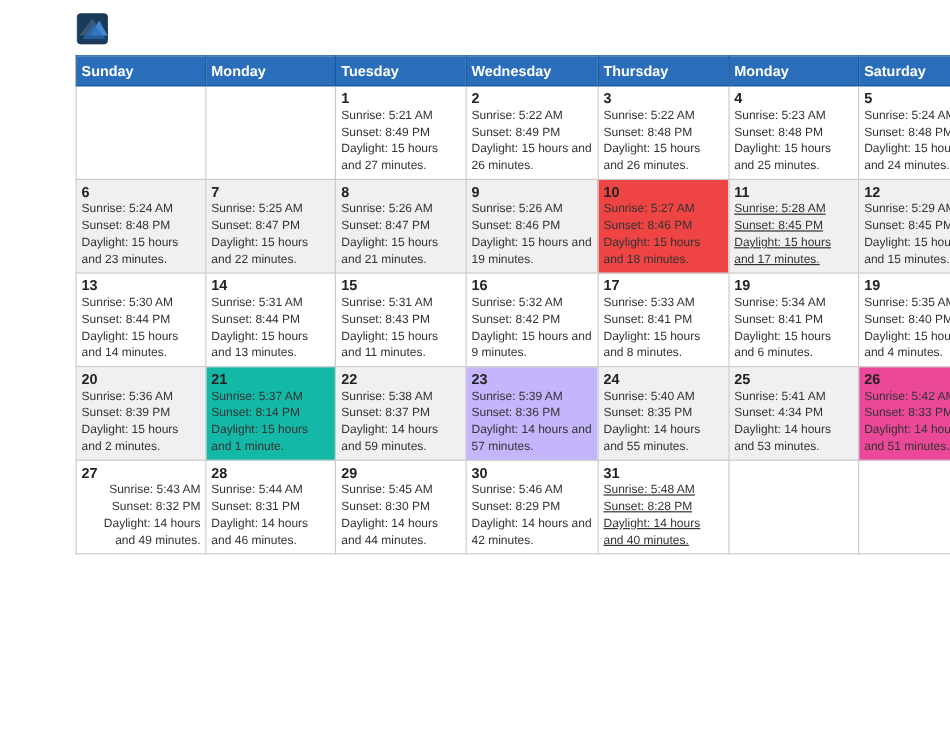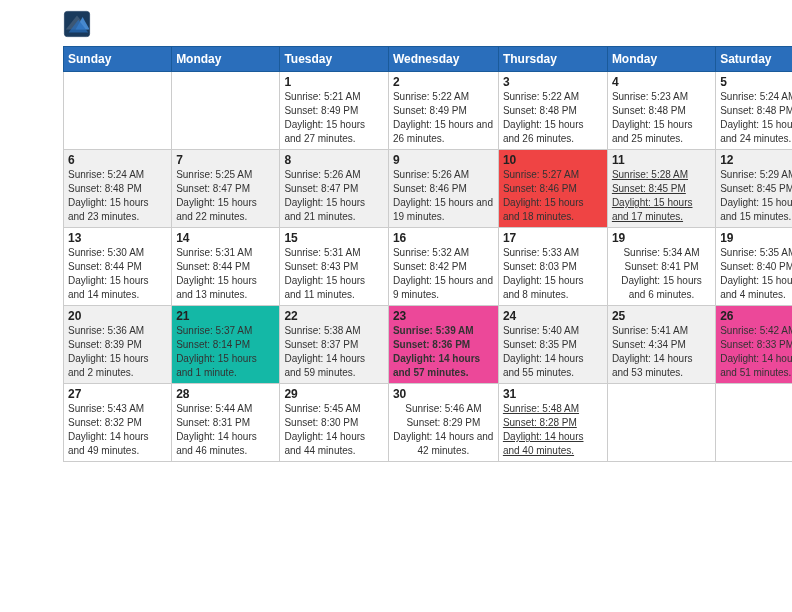--- a/index.html
+++ b/index.html
@@ -229,26 +229,26 @@
           </td>
           <td>
             <div class="day-number">16</div>
             <div class="day-info" style="white-space: pre-line;">Sunrise: 5:32 AM
 Sunset: 8:42 PM
 Daylight: 15 hours and 9 minutes.</div>
           </td>
           <td>
             <div class="day-number">17</div>
             <div class="day-info" style="white-space: pre-line;">Sunrise: 5:33 AM
-Sunset: 8:03 PM
+Sunset: 8:41 PM
 Daylight: 15 hours and 8 minutes.</div>
           </td>
           <td>
             <div class="day-number">19</div>
-            <div class="day-info" style="white-space: pre-line; text-align: center;">Sunrise: 5:34 AM
+            <div class="day-info" style="white-space: pre-line;">Sunrise: 5:34 AM
 Sunset: 8:41 PM
 Daylight: 15 hours and 6 minutes.</div>
           </td>
           <td>
             <div class="day-number">19</div>
             <div class="day-info" style="white-space: pre-line;">Sunrise: 5:35 AM
 Sunset: 8:40 PM
 Daylight: 15 hours and 4 minutes.</div>
           </td>
         </tr>
@@ -264,23 +264,23 @@
             <div class="day-info" style="white-space: pre-line;">Sunrise: 5:37 AM
 Sunset: 8:14 PM
 Daylight: 15 hours and 1 minute.</div>
           </td>
           <td style="background: rgb(240, 240, 240);">
             <div class="day-number">22</div>
             <div class="day-info" style="white-space: pre-line;">Sunrise: 5:38 AM
 Sunset: 8:37 PM
 Daylight: 14 hours and 59 minutes.</div>
           </td>
-          <td style="background: #ec4899;">
+          <td style="background: #c4b5fd;">
             <div class="day-number">23</div>
-            <div class="day-info" style="white-space: pre-line; font-weight: bold;">Sunrise: 5:39 AM
+            <div class="day-info" style="white-space: pre-line;">Sunrise: 5:39 AM
 Sunset: 8:36 PM
 Daylight: 14 hours and 57 minutes.</div>
           </td>
           <td style="background: rgb(240, 240, 240);">
             <div class="day-number">24</div>
             <div class="day-info" style="white-space: pre-line;">Sunrise: 5:40 AM
 Sunset: 8:35 PM
 Daylight: 14 hours and 55 minutes.</div>
           </td>
           <td style="background: rgb(240, 240, 240);">
@@ -292,39 +292,39 @@
           <td style="background: #ec4899;">
             <div class="day-number">26</div>
             <div class="day-info" style="white-space: pre-line;">Sunrise: 5:42 AM
 Sunset: 8:33 PM
 Daylight: 14 hours and 51 minutes.</div>
           </td>
         </tr>
         <tr>
           <td>
             <div class="day-number">27</div>
-            <div class="day-info" style="white-space: pre-line;">Sunrise: 5:43 AM
+            <div class="day-info" style="white-space: pre-line; text-align: right;">Sunrise: 5:43 AM
 Sunset: 8:32 PM
 Daylight: 14 hours and 49 minutes.</div>
           </td>
           <td>
             <div class="day-number">28</div>
             <div class="day-info" style="white-space: pre-line;">Sunrise: 5:44 AM
 Sunset: 8:31 PM
 Daylight: 14 hours and 46 minutes.</div>
           </td>
           <td>
             <div class="day-number">29</div>
             <div class="day-info" style="white-space: pre-line;">Sunrise: 5:45 AM
 Sunset: 8:30 PM
 Daylight: 14 hours and 44 minutes.</div>
           </td>
           <td>
             <div class="day-number">30</div>
-            <div class="day-info" style="white-space: pre-line; text-align: center;">Sunrise: 5:46 AM
+            <div class="day-info" style="white-space: pre-line;">Sunrise: 5:46 AM
 Sunset: 8:29 PM
 Daylight: 14 hours and 42 minutes.</div>
           </td>
           <td>
             <div class="day-number">31</div>
             <div class="day-info" style="white-space: pre-line; text-decoration: underline;">Sunrise: 5:48 AM
 Sunset: 8:28 PM
 Daylight: 14 hours and 40 minutes.</div>
           </td>
           <td class="empty-cell"></td>

